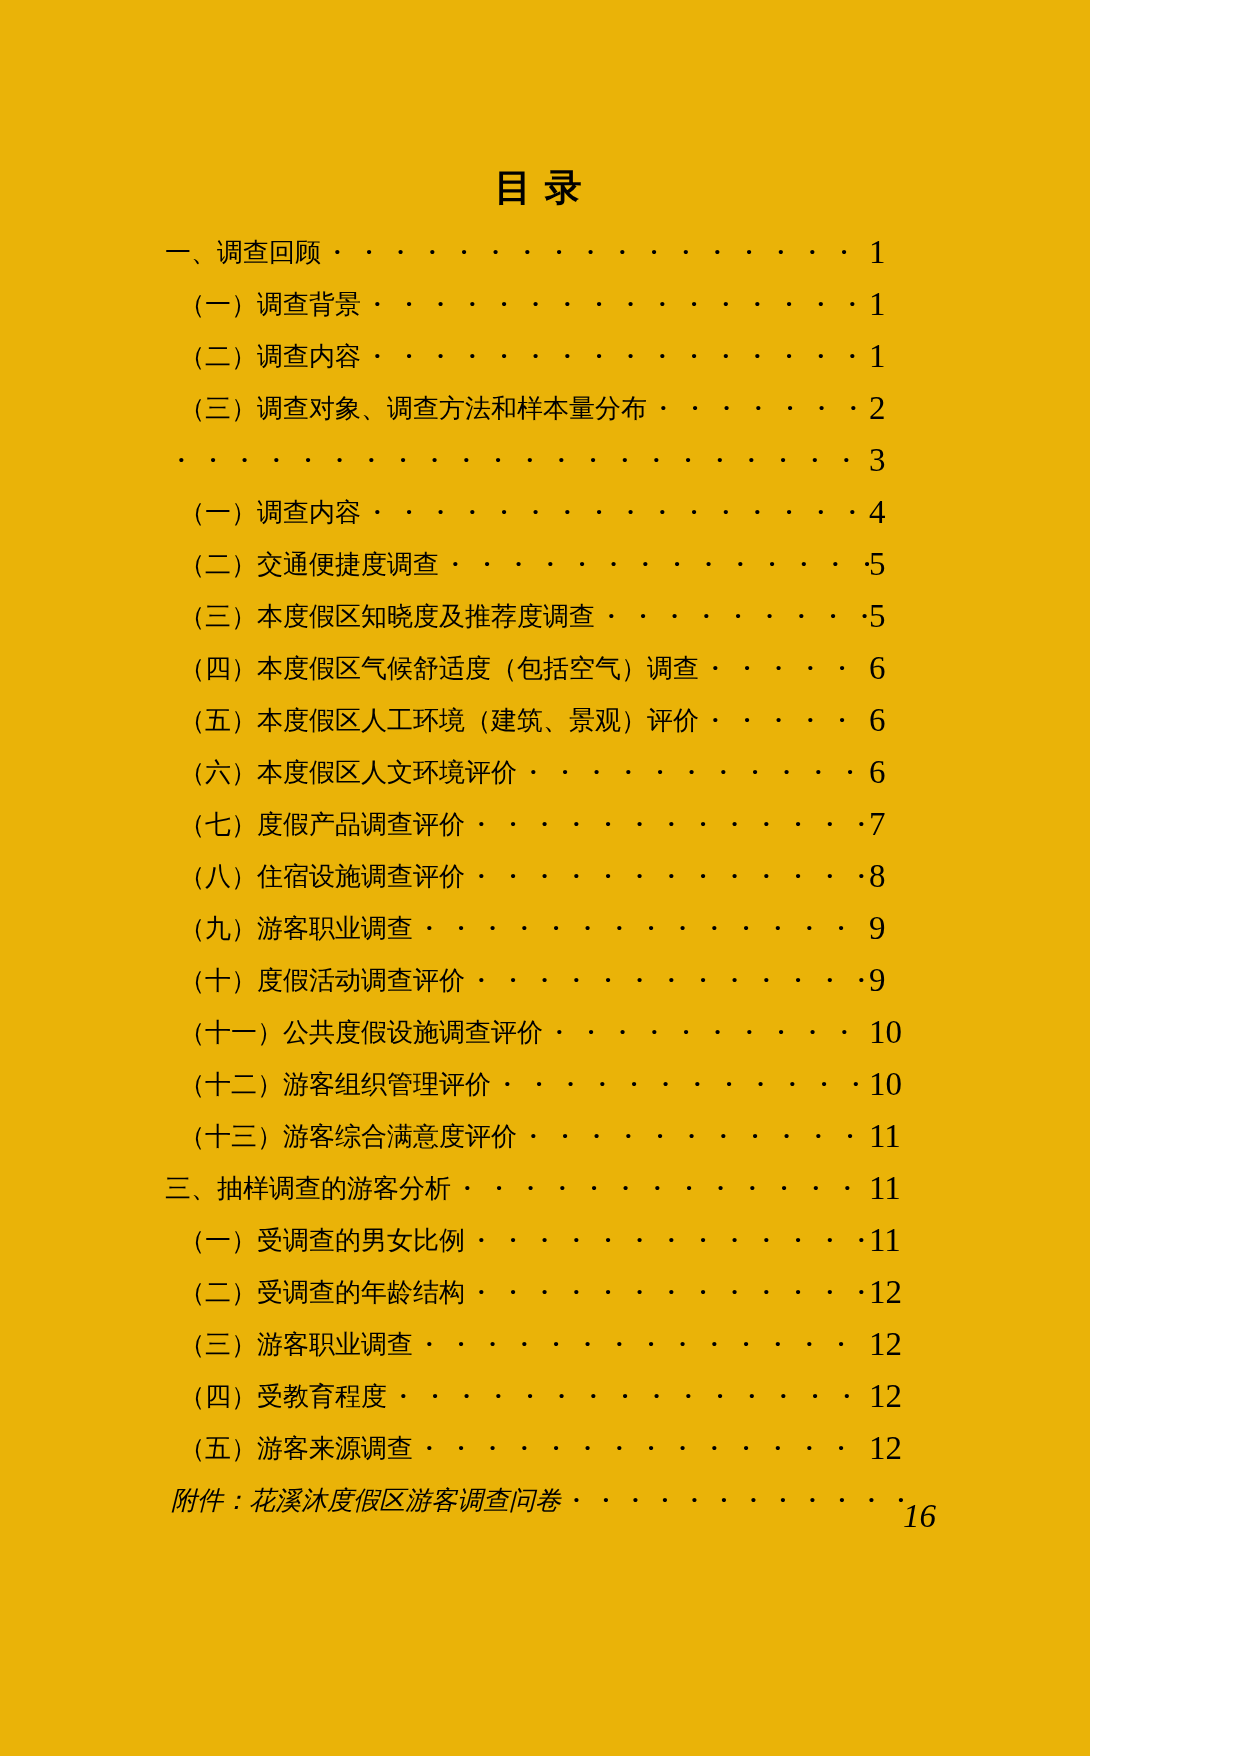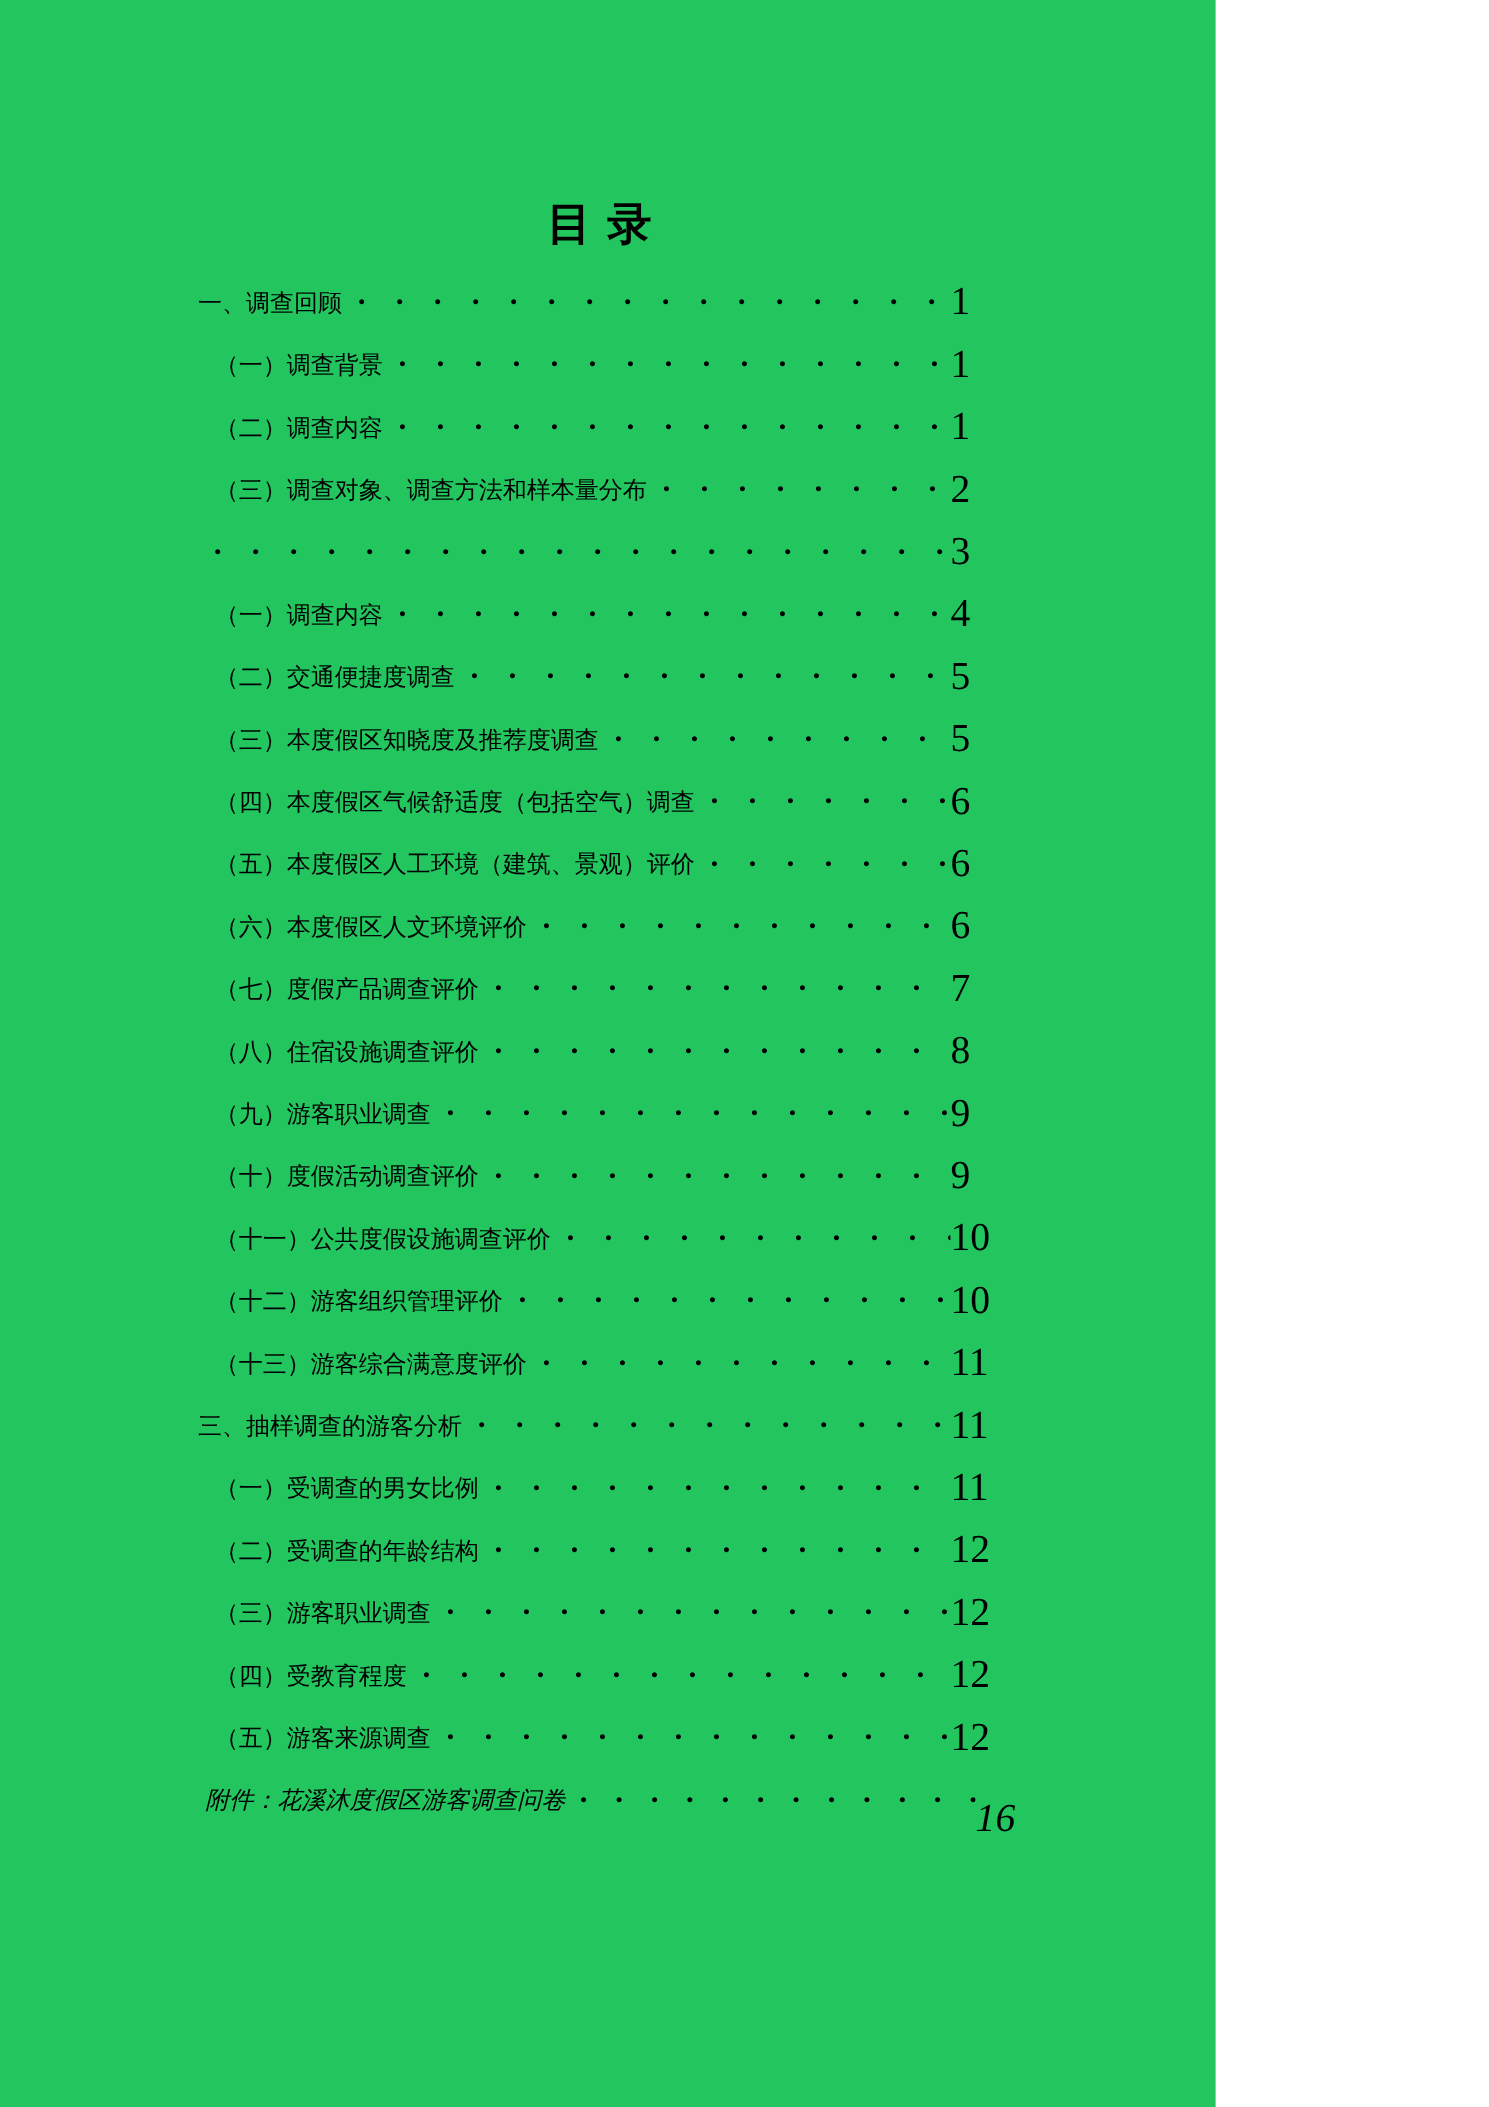--- a/index.html
+++ b/index.html
@@ -2,23 +2,23 @@
 <html><head>
 <meta charset="utf-8">
 <style>
   html, body {
     margin: 0;
     padding: 0;
     background: #ffffff;
   }
   .page {
     position: relative;
-    width: 1013px;
+    width: 1090px;
     height: 1756px;
-    background: #22c55e;
+    background: #eab308;
     color: #000000;
     font-family: "Liberation Serif", "DejaVu Serif", serif;
     box-sizing: border-box;
     padding: 166px 177px 0 165px;
     overflow: hidden;
   }
   .doc-title {
     text-align: center;
     font-size: 37px;
     font-weight: bold;
@@ -30,21 +30,21 @@
     margin-top: 16px;
   }
   .row {
     display: flex;
     align-items: center;
     height: 52px;
     white-space: nowrap;
     cursor: default;
   }
   .row .label {
-    font-size: 20px;
+    font-size: 26px;
     flex: 0 0 auto;
   }
   .row .dots {
     flex: 1 1 auto;
     overflow: hidden;
     font-size: 26px;
     font-weight: bold;
     letter-spacing: 23px;
     padding-left: 12px;
     min-width: 0;

